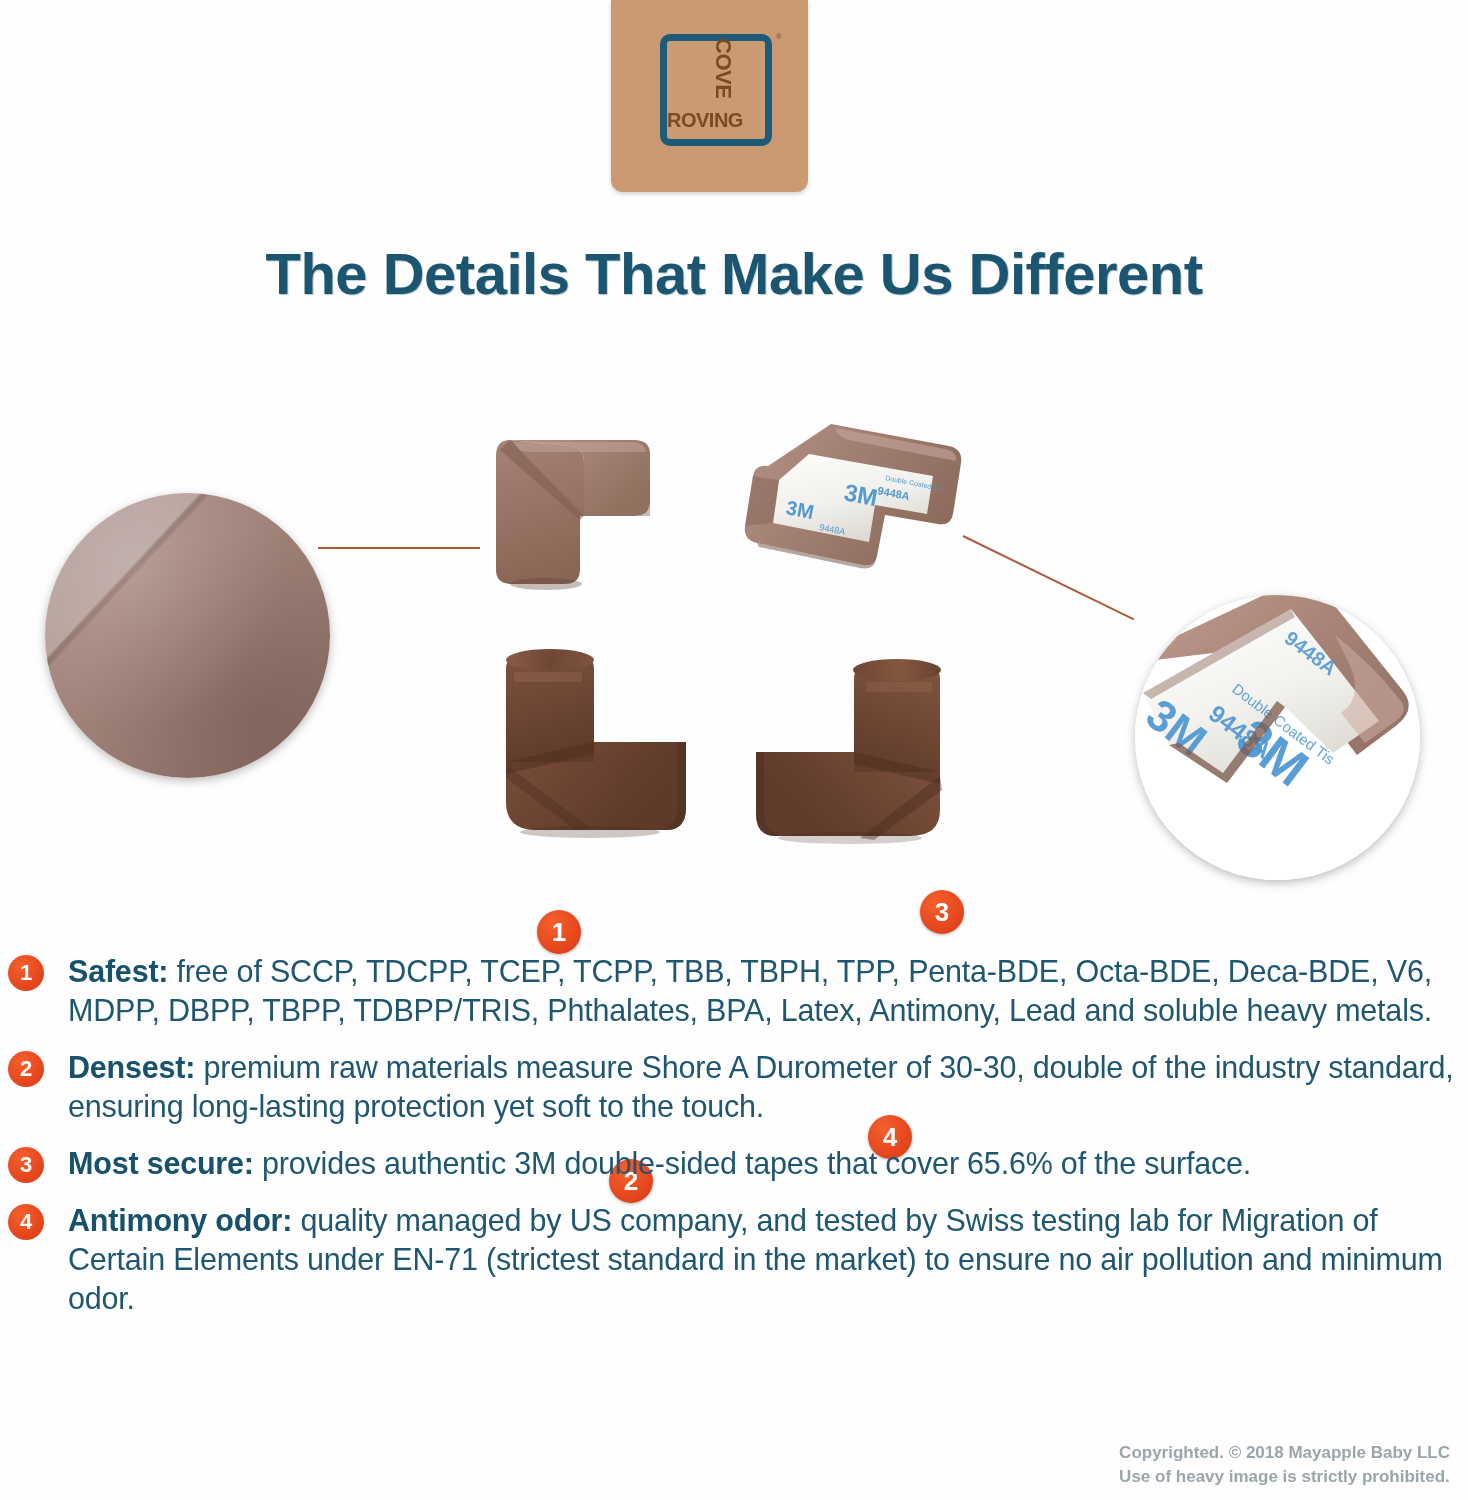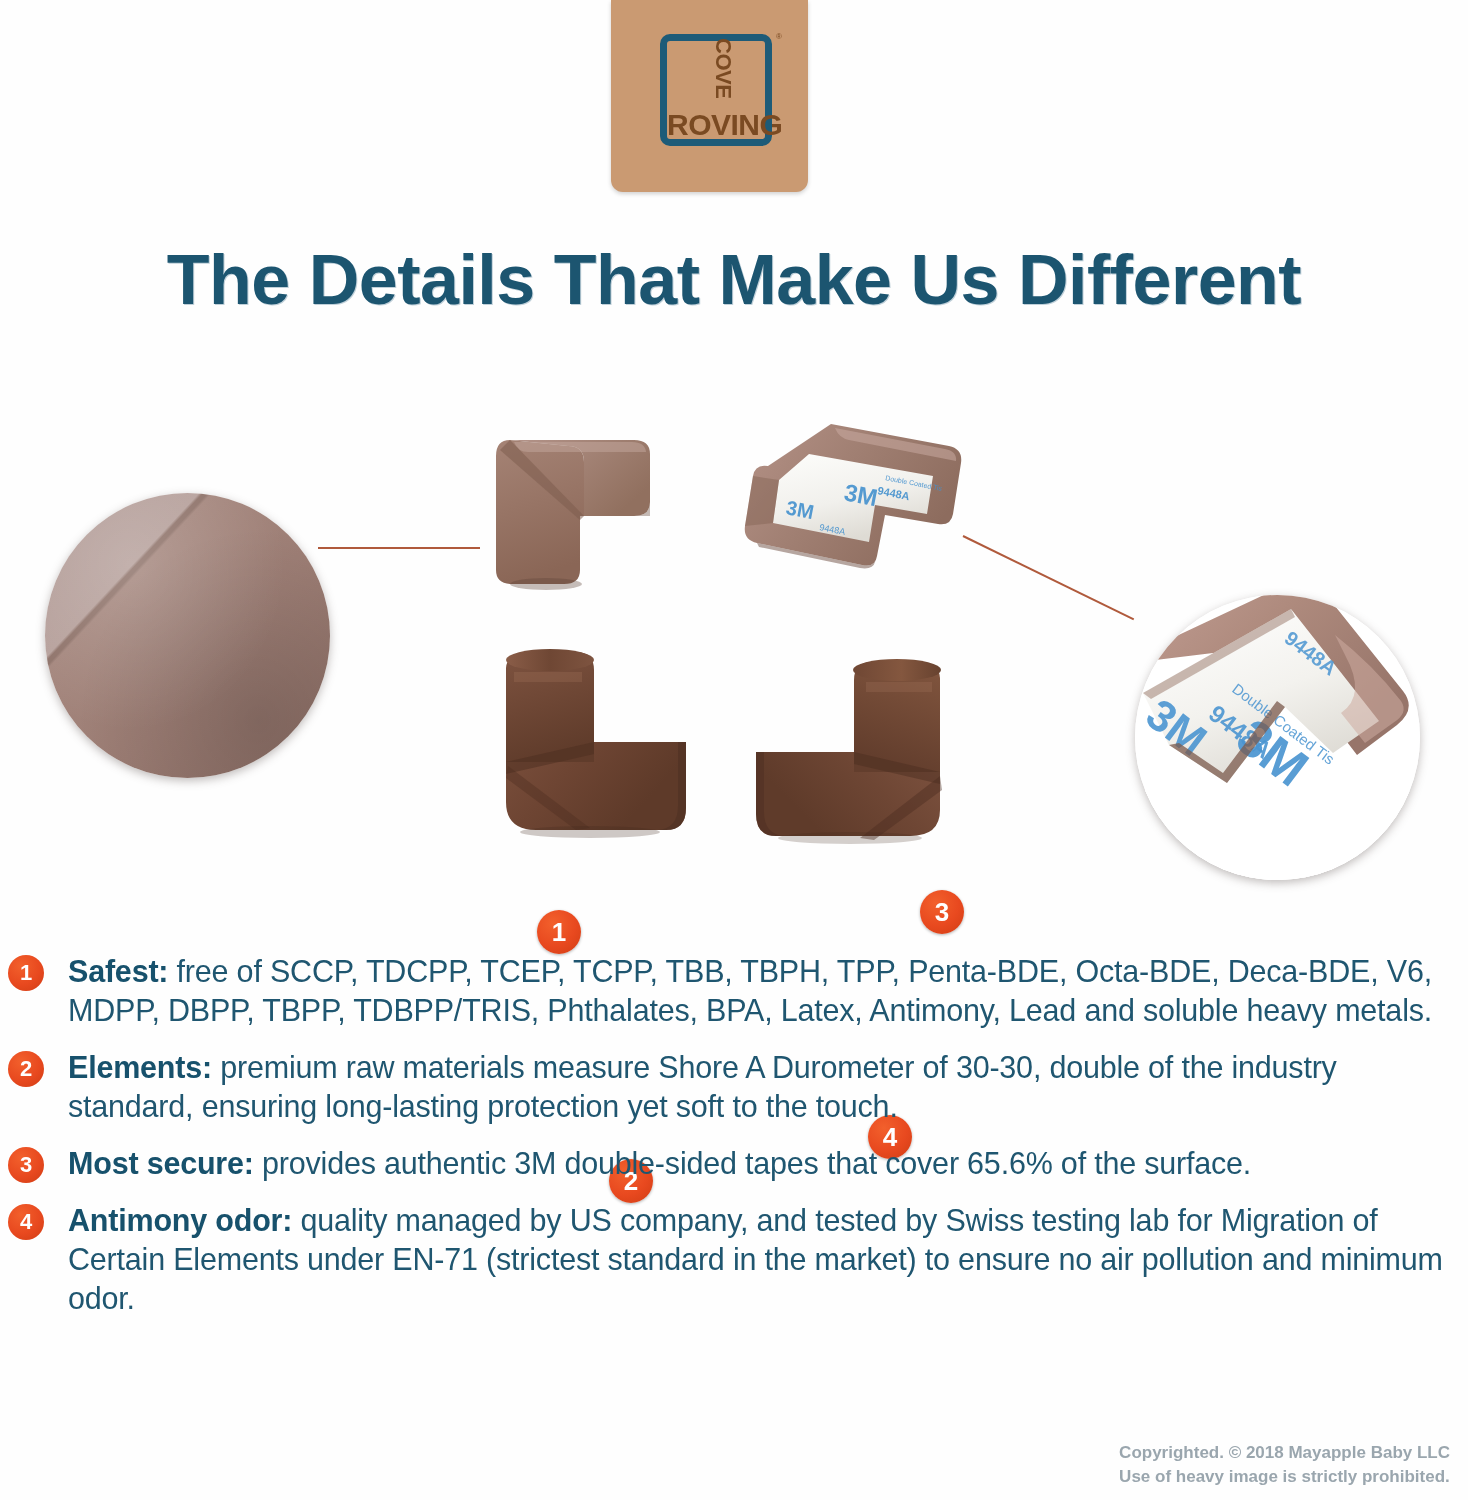--- a/index.html
+++ b/index.html
@@ -15,38 +15,38 @@
     background:#ca9a72;
     border-bottom-left-radius:12px;border-bottom-right-radius:12px;
     box-shadow:0 2px 4px rgba(0,0,0,.18);
   }
   #logo-frame{
     position:absolute;left:49px;top:34px;width:112px;height:112px;
     border:7px solid #1d5b78;border-radius:10px;box-sizing:border-box;
   }
   #logo-roving{
     position:absolute;left:56px;top:110px;width:98px;
-    font-weight:bold;font-size:30px;letter-spacing:-.5px;
+    font-weight:bold;font-size:20px;letter-spacing:-.5px;
     color:#7a4a22;line-height:1;text-align:left;
   }
   #logo-cove{
     position:absolute;left:123px;top:38px;
     font-weight:bold;font-size:22px;letter-spacing:-.5px;
     color:#7a4a22;line-height:1;
     transform:rotate(90deg);transform-origin:left top;
     white-space:nowrap;
   }
   #logo-reg{
     position:absolute;left:165px;top:32px;font-size:8px;color:#7a4a22;
   }
 
   
   #page-title{
     position:absolute;left:0;top:240px;width:1468px;text-align:center;
-    font-size:70px;font-weight:bold;color:#1c5570;
+    font-size:58px;font-weight:bold;color:#1c5570;
     letter-spacing:-.5px;
     text-shadow:1px 1px 0 rgba(140,170,185,.55);
   }
 
   
   #stage{position:absolute;left:0;top:390px;width:1468px;height:510px;}
 
   
   .detail-circle{
     position:absolute;border-radius:50%;overflow:hidden;
@@ -327,21 +327,21 @@
 
 <div id="features">
 
   <div class="feature">
     <div class="feature-badge">1</div>
     <div class="feature-text"><span class="feature-label">Safest:</span><span> free of SCCP, TDCPP, TCEP, TCPP, TBB, TBPH, TPP, Penta-BDE, Octa-BDE, Deca-BDE, V6, MDPP, DBPP, TBPP, TDBPP/TRIS, Phthalates, BPA, Latex, Antimony, Lead and soluble heavy metals.</span></div>
   </div>
 
   <div class="feature">
     <div class="feature-badge">2</div>
-    <div class="feature-text"><span class="feature-label">Elements:</span><span> premium raw materials measure Shore A Durometer of 30-30, double of the industry standard, ensuring long-lasting protection yet soft to the touch.</span></div>
+    <div class="feature-text"><span class="feature-label">Densest:</span><span> premium raw materials measure Shore A Durometer of 30-30, double of the industry standard, ensuring long-lasting protection yet soft to the touch.</span></div>
   </div>
 
   <div class="feature">
     <div class="feature-badge">3</div>
     <div class="feature-text"><span class="feature-label">Most secure:</span><span> provides authentic 3M double-sided tapes that cover 65.6% of the surface.</span></div>
   </div>
 
   <div class="feature">
     <div class="feature-badge">4</div>
     <div class="feature-text"><span class="feature-label">Antimony odor:</span><span> quality managed by US company, and tested by Swiss testing lab for Migration of Certain Elements under EN-71 (strictest standard in the market) to ensure no air pollution and minimum odor.</span></div>

